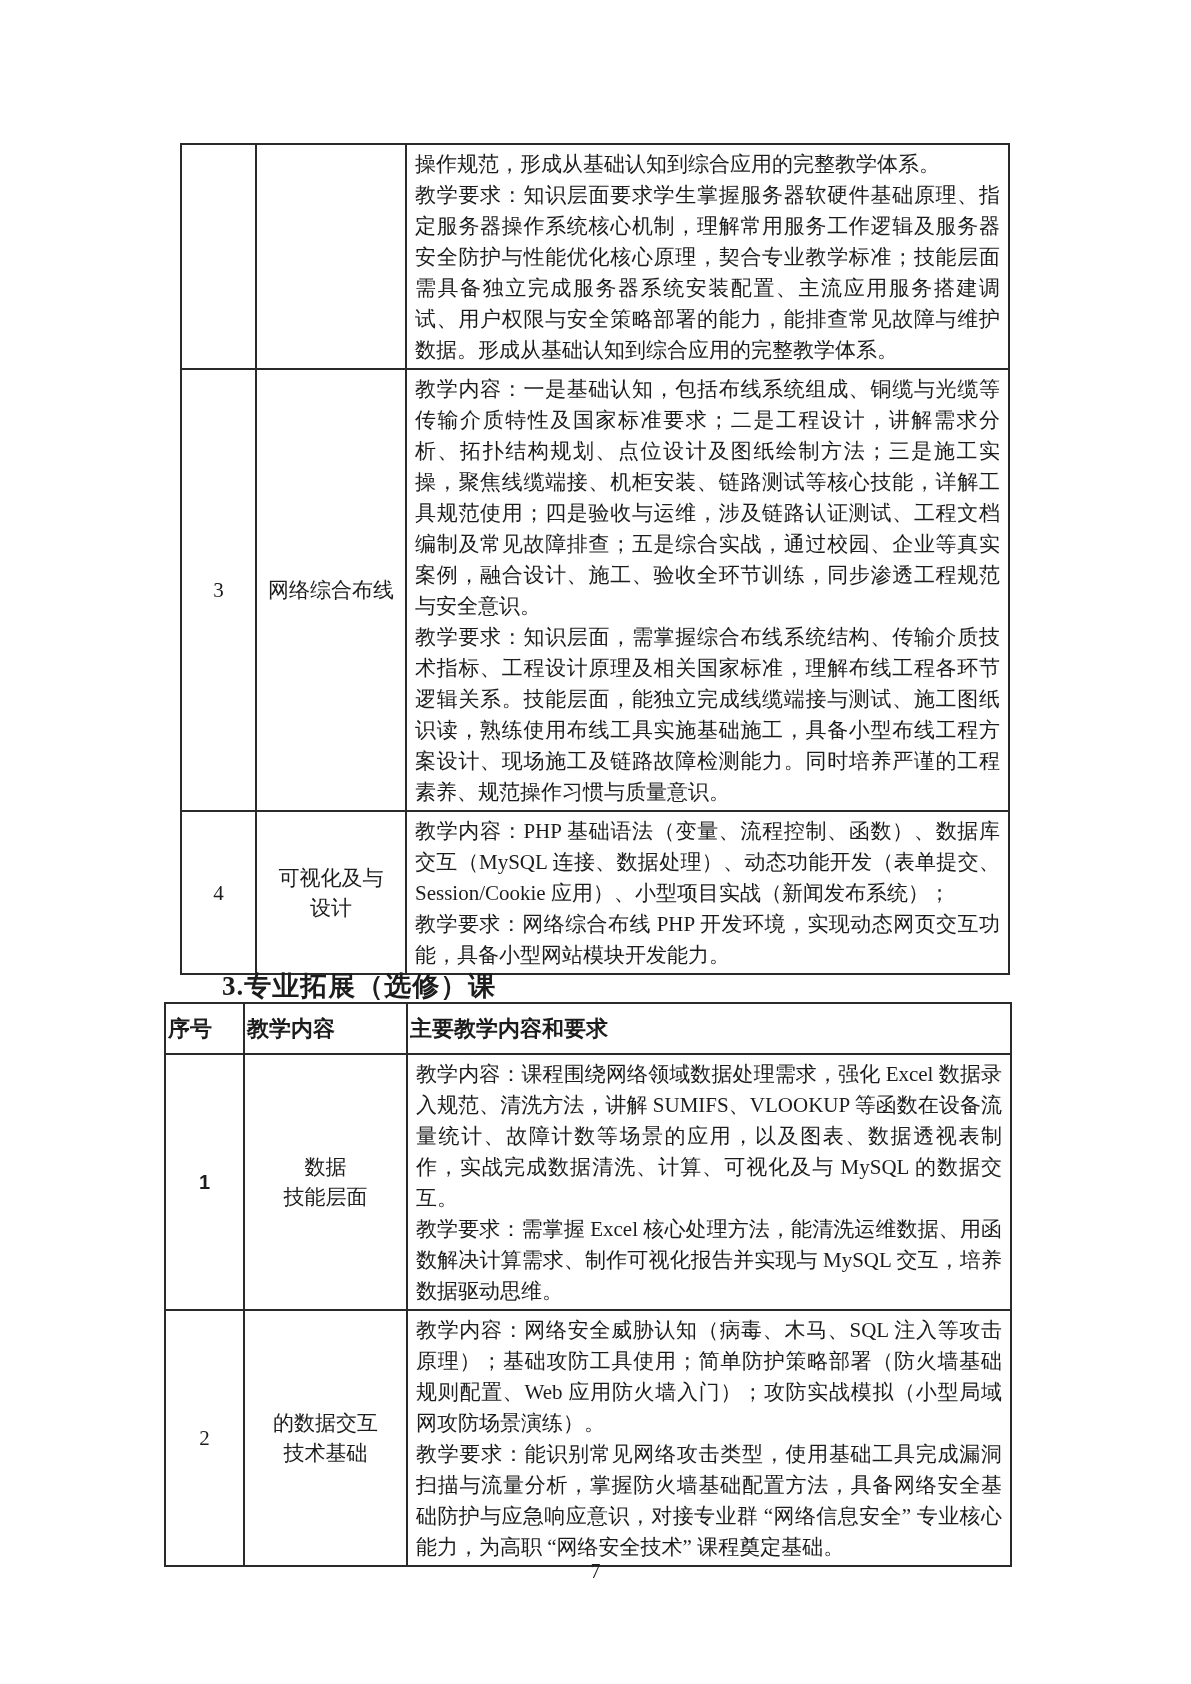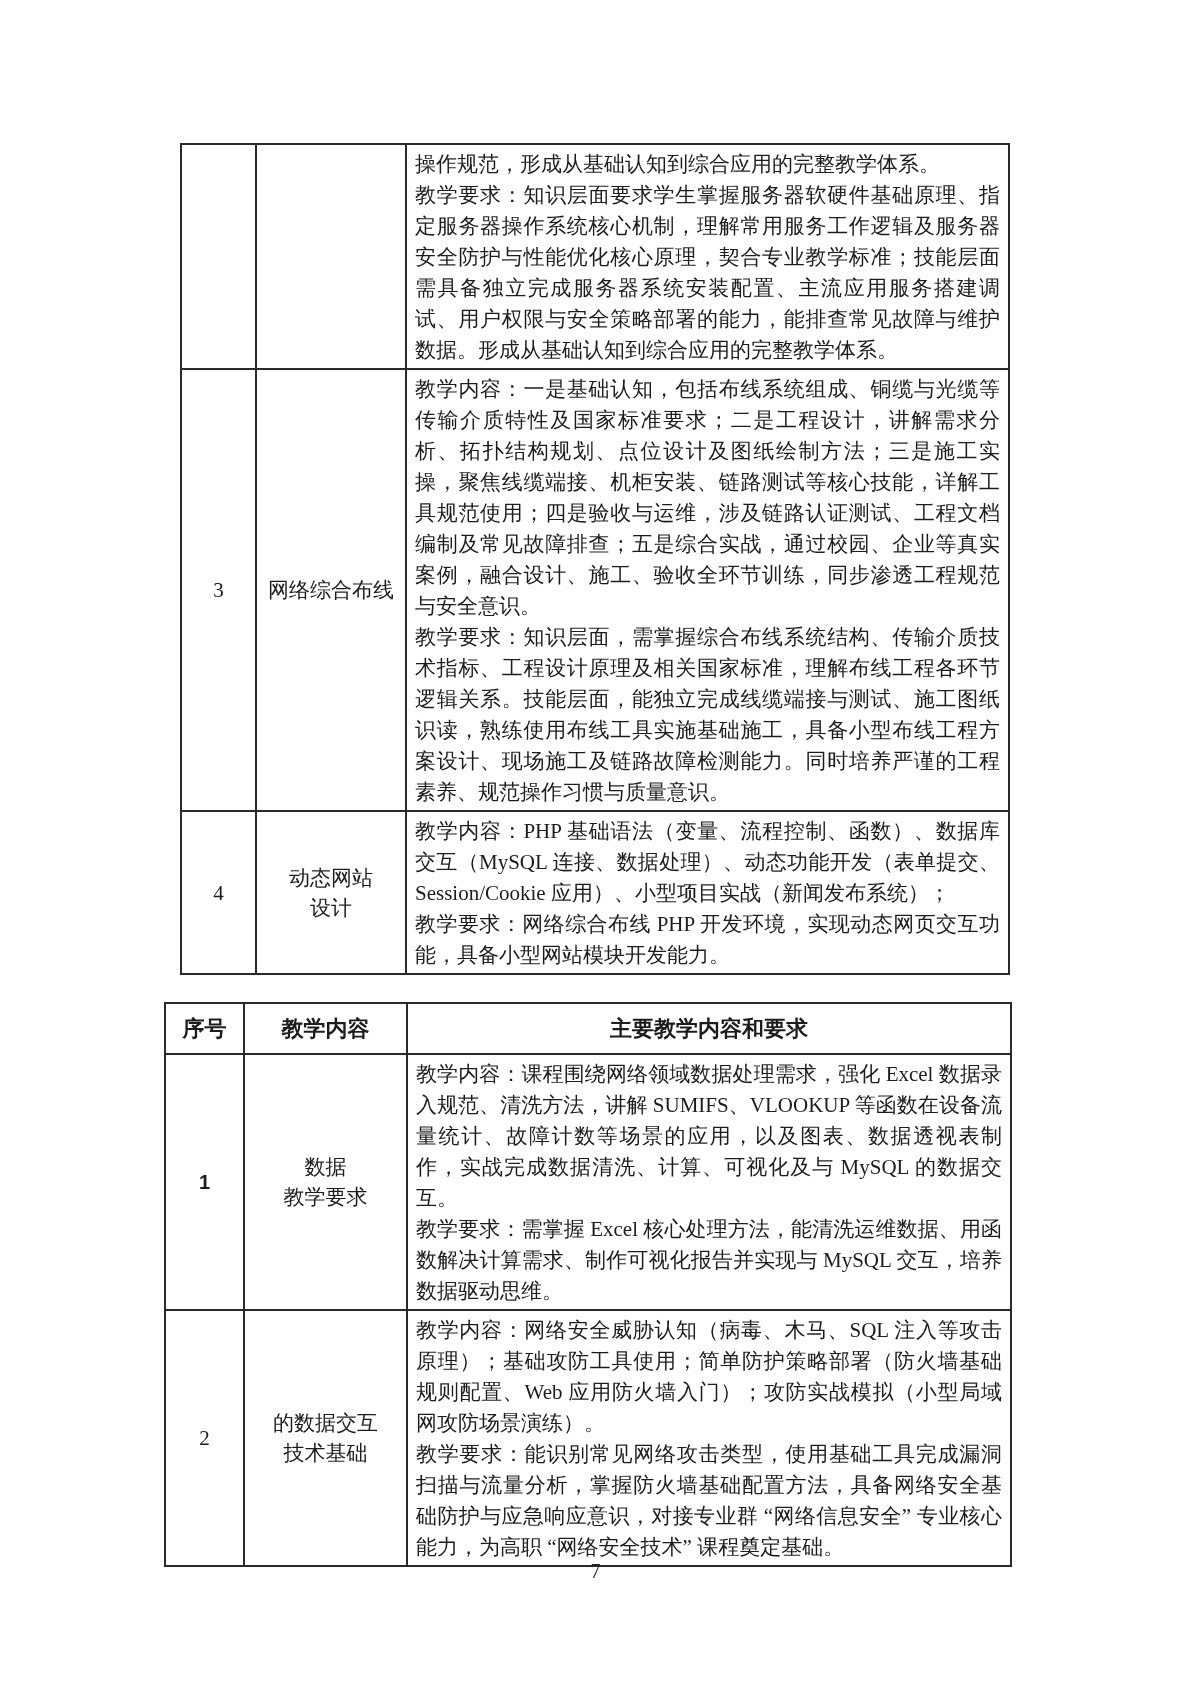--- a/index.html
+++ b/index.html
@@ -32,21 +32,21 @@
   td.seq-cell.sans-bold { font-family:"Liberation Sans","DejaVu Sans",sans-serif; font-weight:bold; font-size:20px; }
 
   td.content-cell { vertical-align:top; padding:4px 8px 2px 8px; }
   p.para {
     margin:0; font-size:21px; line-height:31px;
     text-align:justify; text-justify:inter-character;
     word-break:break-all;
   }
 
   th.header-cell {
-    font-weight:bold; text-align:center; vertical-align:middle;
+    font-weight:bold; text-align:left; vertical-align:middle;
     font-size:22px; padding:0 2px; background:#fff;
   }
   #table-elective tr.header-row { height:51px; }
 
   .section-heading {
     position:absolute; left:222px; top:968px;
     font-size:27px; font-weight:bold; letter-spacing:1px;
     white-space:nowrap;
   }
 
@@ -79,49 +79,50 @@
       <td class="seq-cell">3</td>
       <td class="course-cell">网络综合布线</td>
       <td class="content-cell">
         <p class="para">教学内容：一是基础认知，包括布线系统组成、铜缆与光缆等传输介质特性及国家标准要求；二是工程设计，讲解需求分析、拓扑结构规划、点位设计及图纸绘制方法；三是施工实操，聚焦线缆端接、机柜安装、链路测试等核心技能，详解工具规范使用；四是验收与运维，涉及链路认证测试、工程文档编制及常见故障排查；五是综合实战，通过校园、企业等真实案例，融合设计、施工、验收全环节训练，同步渗透工程规范与安全意识。</p>
         <p class="para">教学要求：知识层面，需掌握综合布线系统结构、传输介质技术指标、工程设计原理及相关国家标准，理解布线工程各环节逻辑关系。技能层面，能独立完成线缆端接与测试、施工图纸识读，熟练使用布线工具实施基础施工，具备小型布线工程方案设计、现场施工及链路故障检测能力。同时培养严谨的工程素养、规范操作习惯与质量意识。</p>
       </td>
     </tr>
     <tr style="height:161px;">
       <td class="seq-cell">4</td>
       <td class="course-cell">
-        <span>动态网站</span><br>
+        <span>可视化及与</span><br>
         <span>设计</span>
       </td>
       <td class="content-cell">
         <p class="para">教学内容：PHP 基础语法（变量、流程控制、函数）、数据库交互（MySQL 连接、数据处理）、动态功能开发（表单提交、Session/Cookie 应用）、小型项目实战（新闻发布系统）；</p>
         <p class="para">教学要求：网络综合布线 PHP 开发环境，实现动态网页交互功能，具备小型网站模块开发能力。</p>
       </td>
     </tr>
   </tbody>
     </table>
 
+  <div class="section-heading">3.专业拓展（选修）课</div>
 
   <table class="doc-table" id="table-elective">
     <colgroup>
         <col class="c-seq">
         <col class="c-course">
         <col class="c-main">
       </colgroup>
     <tbody>
         <tr class="header-row">
       <th class="header-cell">序号</th>
       <th class="header-cell">教学内容</th>
       <th class="header-cell">主要教学内容和要求</th>
     </tr>
     <tr style="height:220px;">
       <td class="seq-cell sans-bold">1</td>
       <td class="course-cell">
         <span>数据</span><br>
-        <span>教学要求</span>
+        <span>技能层面</span>
       </td>
       <td class="content-cell">
         <p class="para">教学内容：课程围绕网络领域数据处理需求，强化 Excel 数据录入规范、清洗方法，讲解 SUMIFS、VLOOKUP 等函数在设备流量统计、故障计数等场景的应用，以及图表、数据透视表制作，实战完成数据清洗、计算、可视化及与 MySQL 的数据交互。</p>
         <p class="para">教学要求：需掌握 Excel 核心处理方法，能清洗运维数据、用函数解决计算需求、制作可视化报告并实现与 MySQL 交互，培养数据驱动思维。</p>
       </td>
     </tr>
     <tr style="height:253px;">
       <td class="seq-cell">2</td>
       <td class="course-cell">
         <span>的数据交互</span><br>

